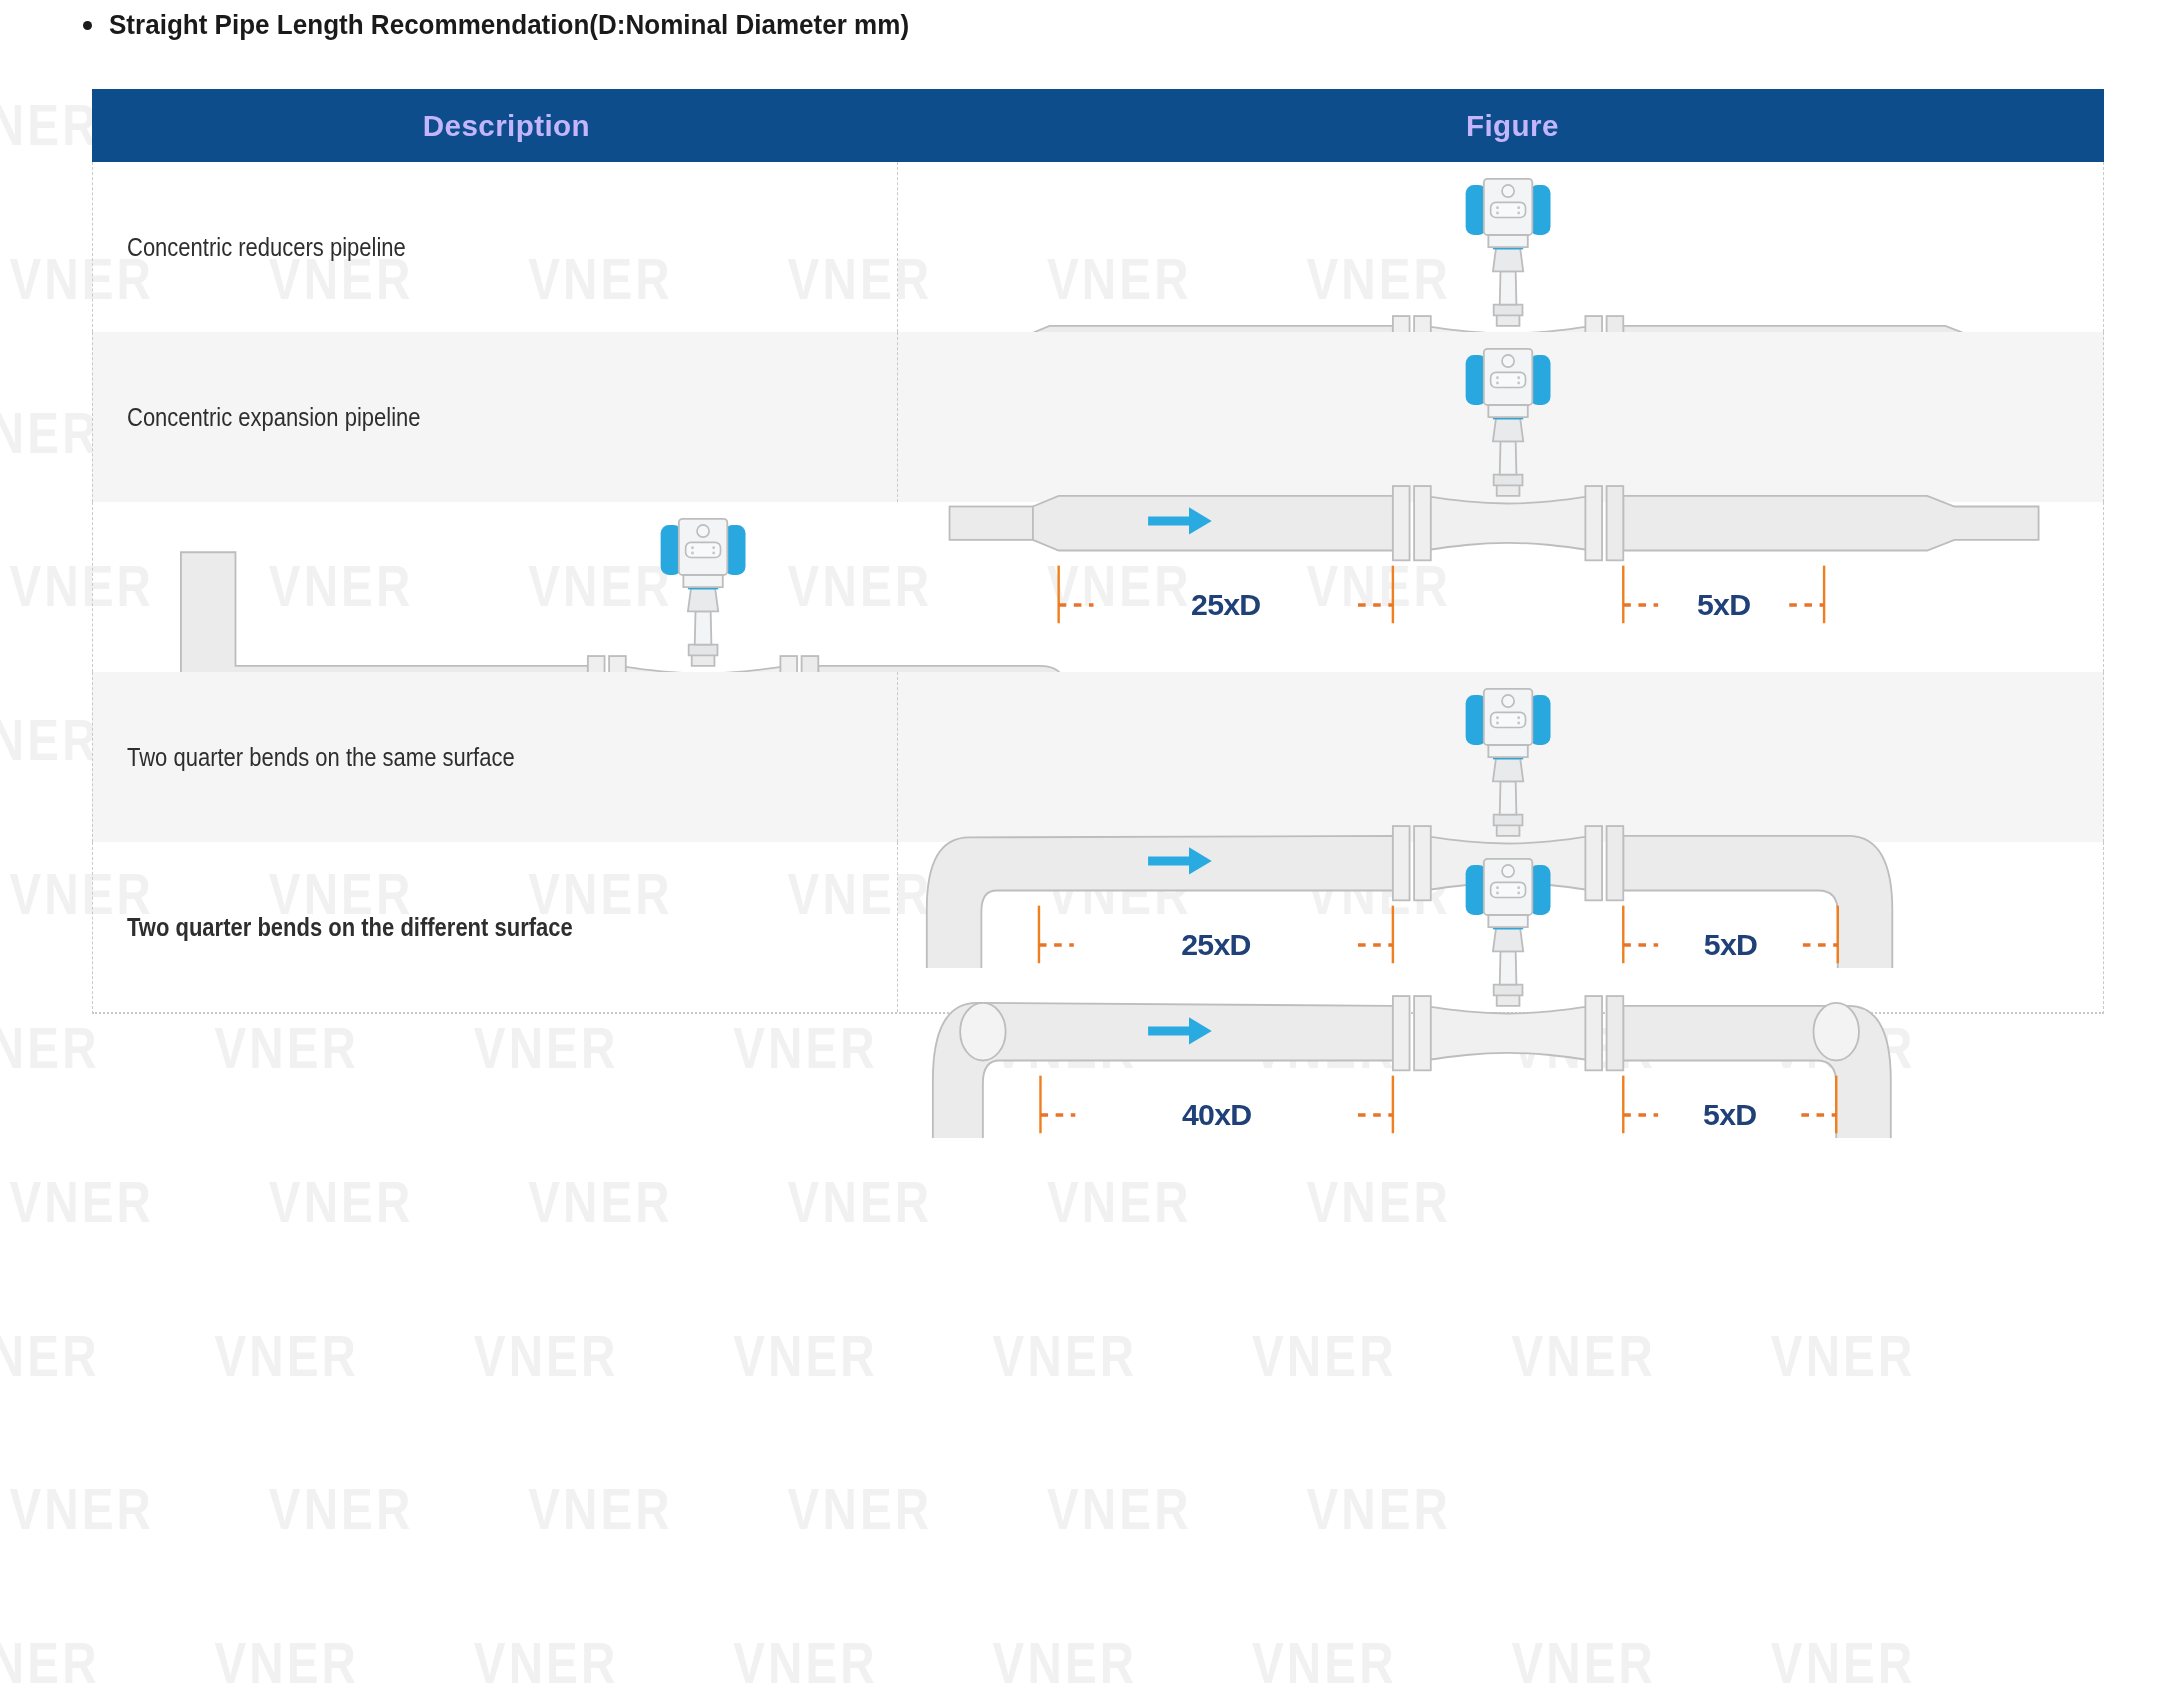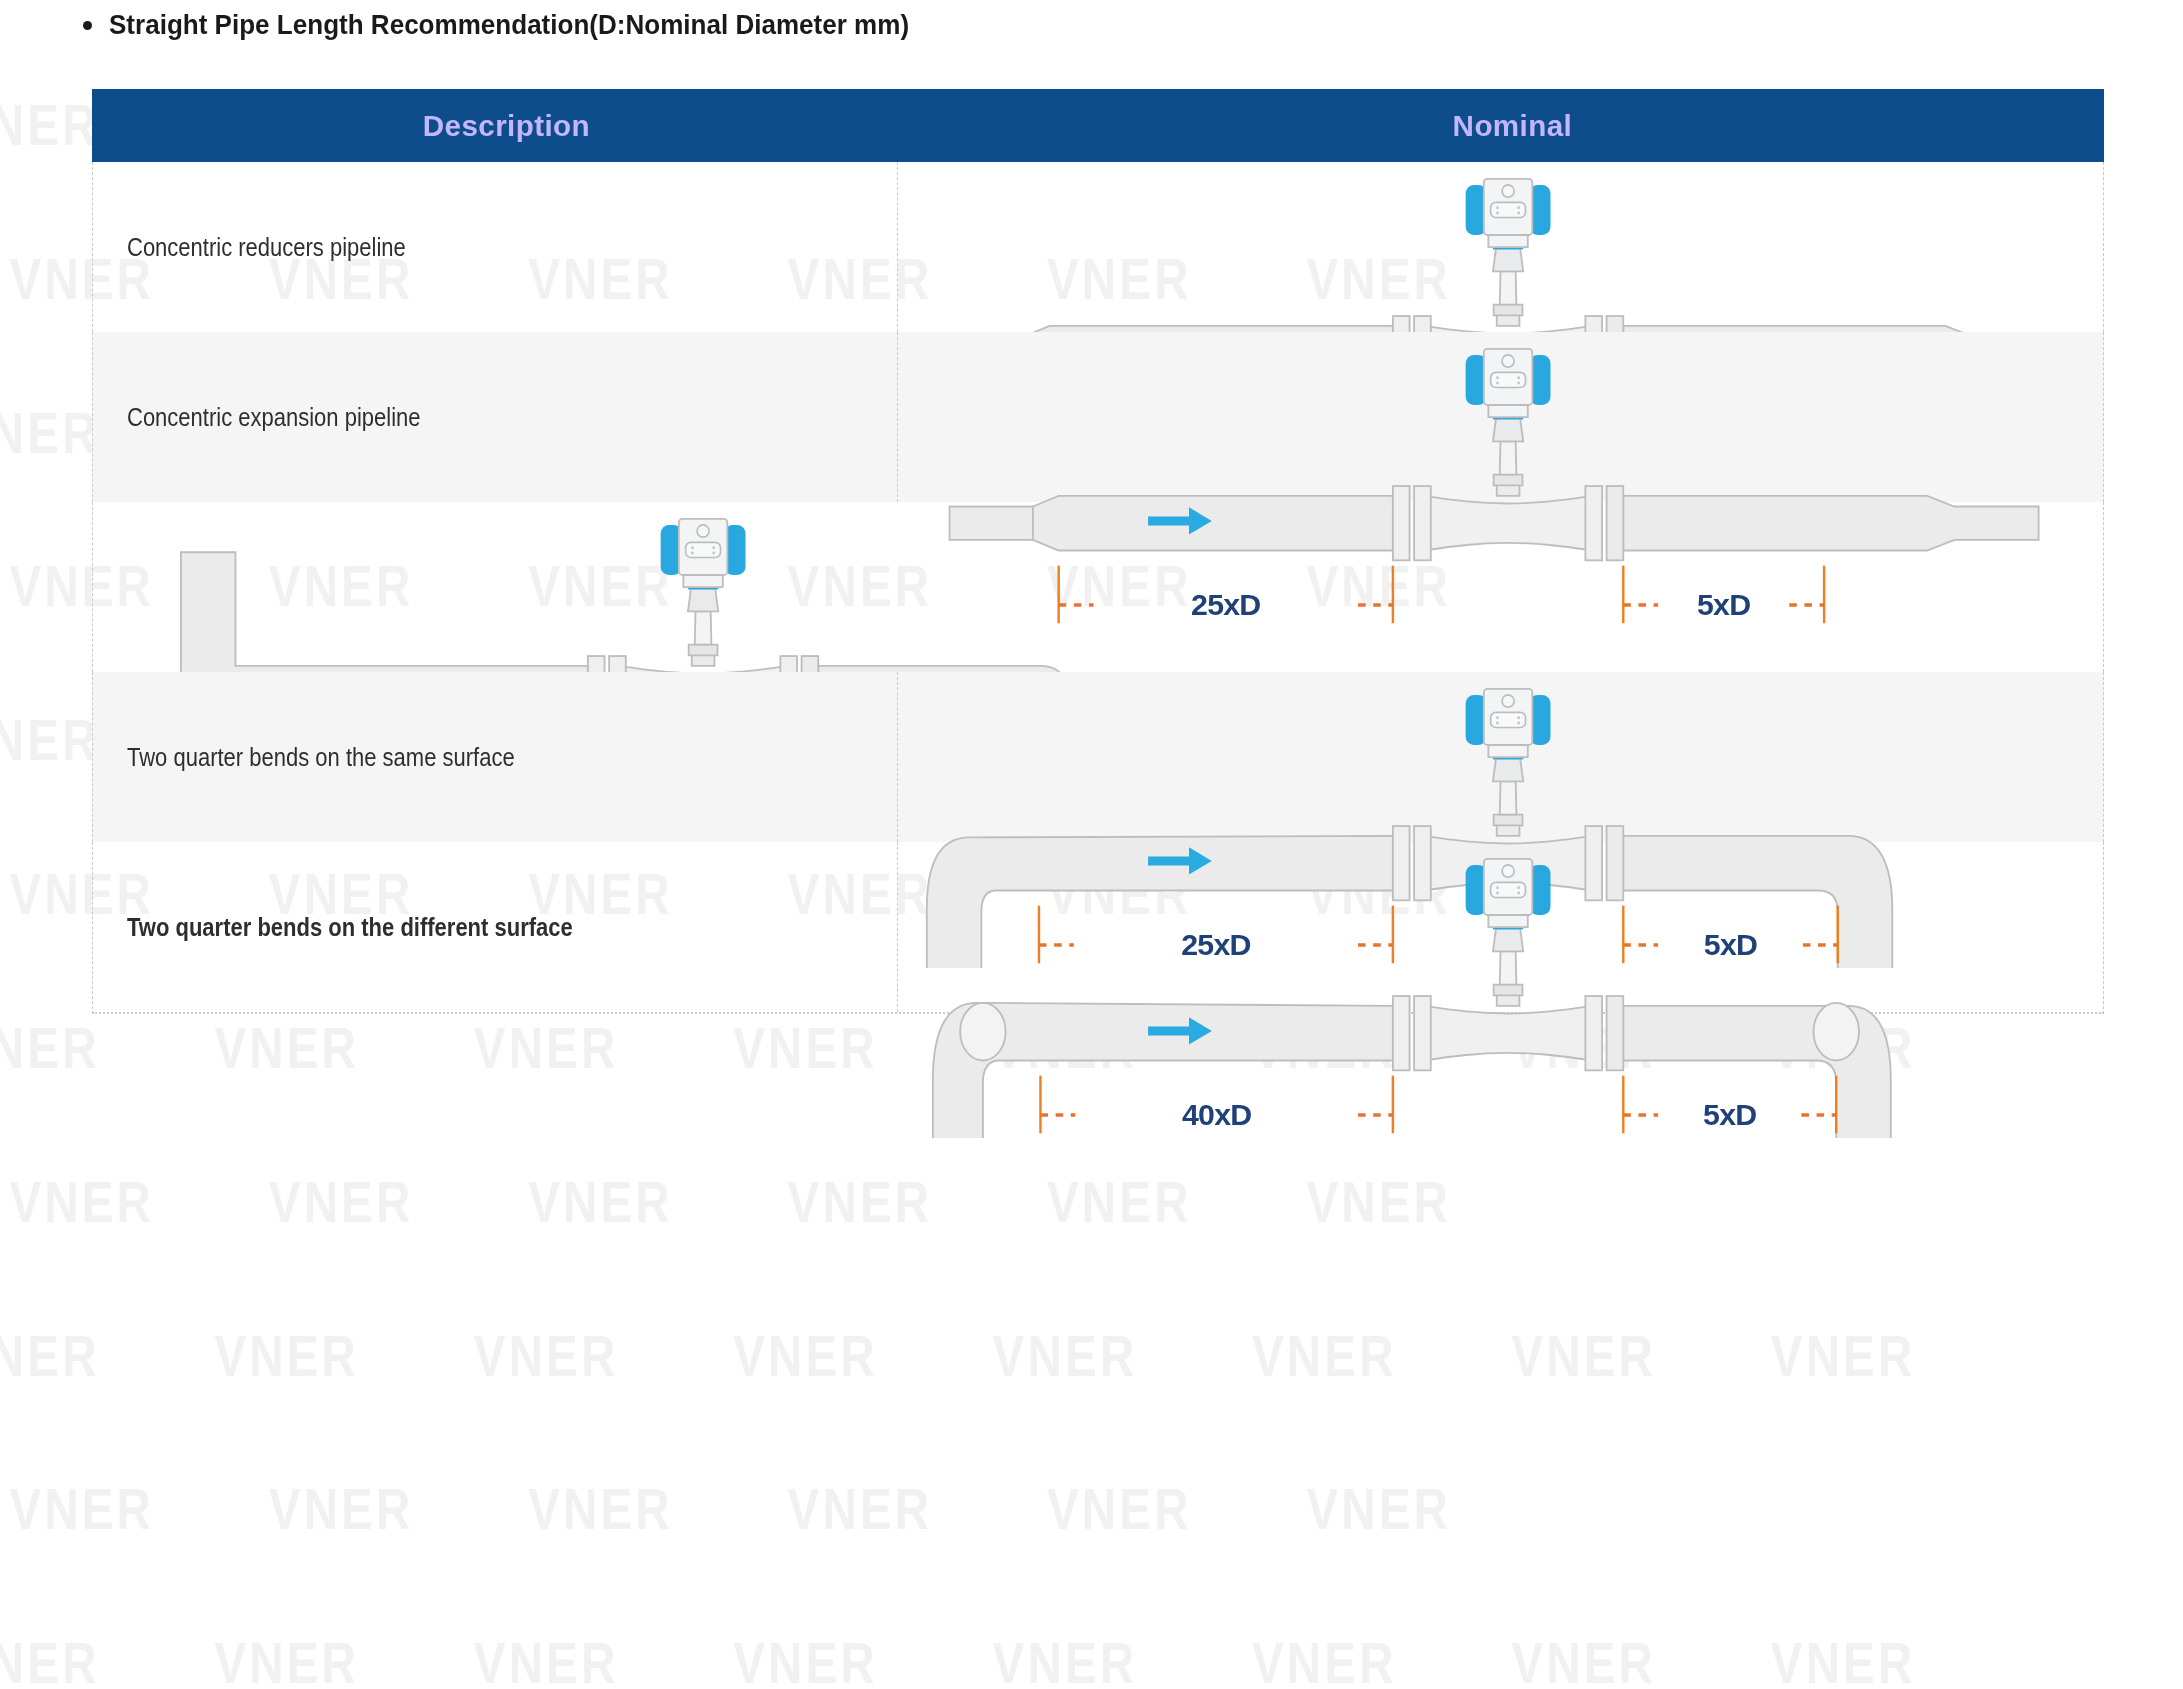--- a/index.html
+++ b/index.html
@@ -153,21 +153,21 @@
 
   <div id="headline">
     <span class="bullet"></span>
     <span class="txt">Straight Pipe Length Recommendation(D:Nominal Diameter mm)</span>
   </div>
 
   <div id="recommend-table">
 
     <div class="thead-row">
       <div class="th th-desc">Description</div>
-      <div class="th th-fig">Nominal</div>
+      <div class="th th-fig">Figure</div>
     </div>
 
     <div id="tbody">
         <div class="trow" style="height: 170px;">
           <div class="cell-desc" style="height: 170px;">
             <span class="label">Concentric reducers pipeline</span>
           </div>
           <div class="cell-fig">
             <svg viewBox="0 0 1590 390" width="1205" height="296">
   <g>

